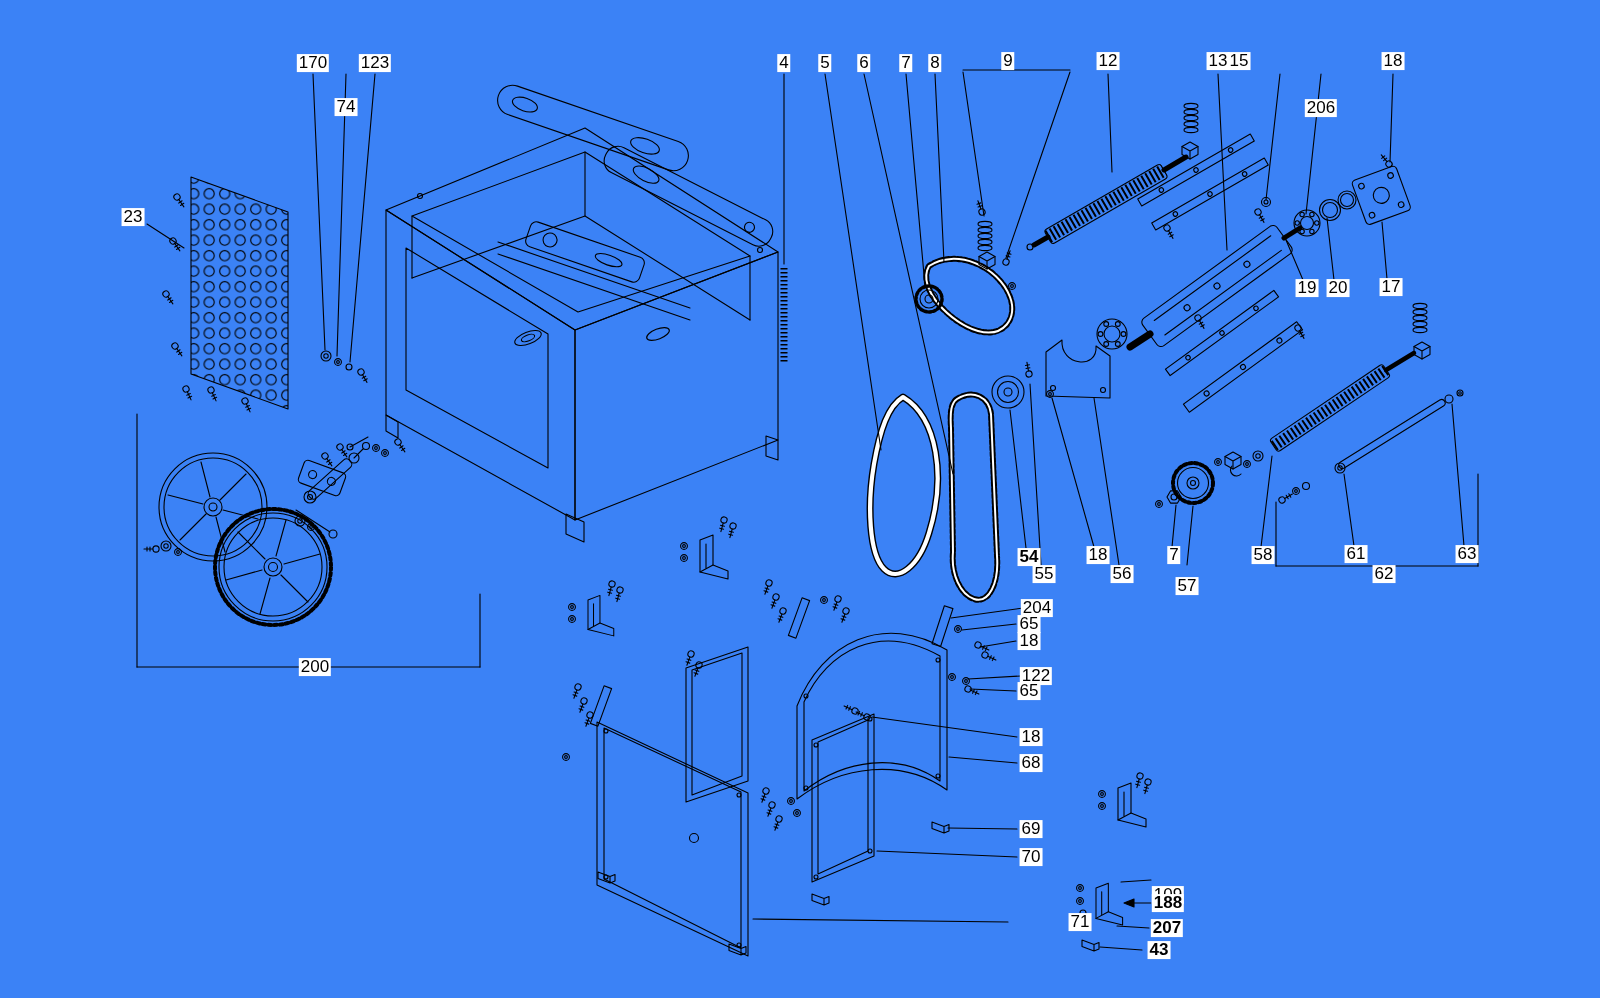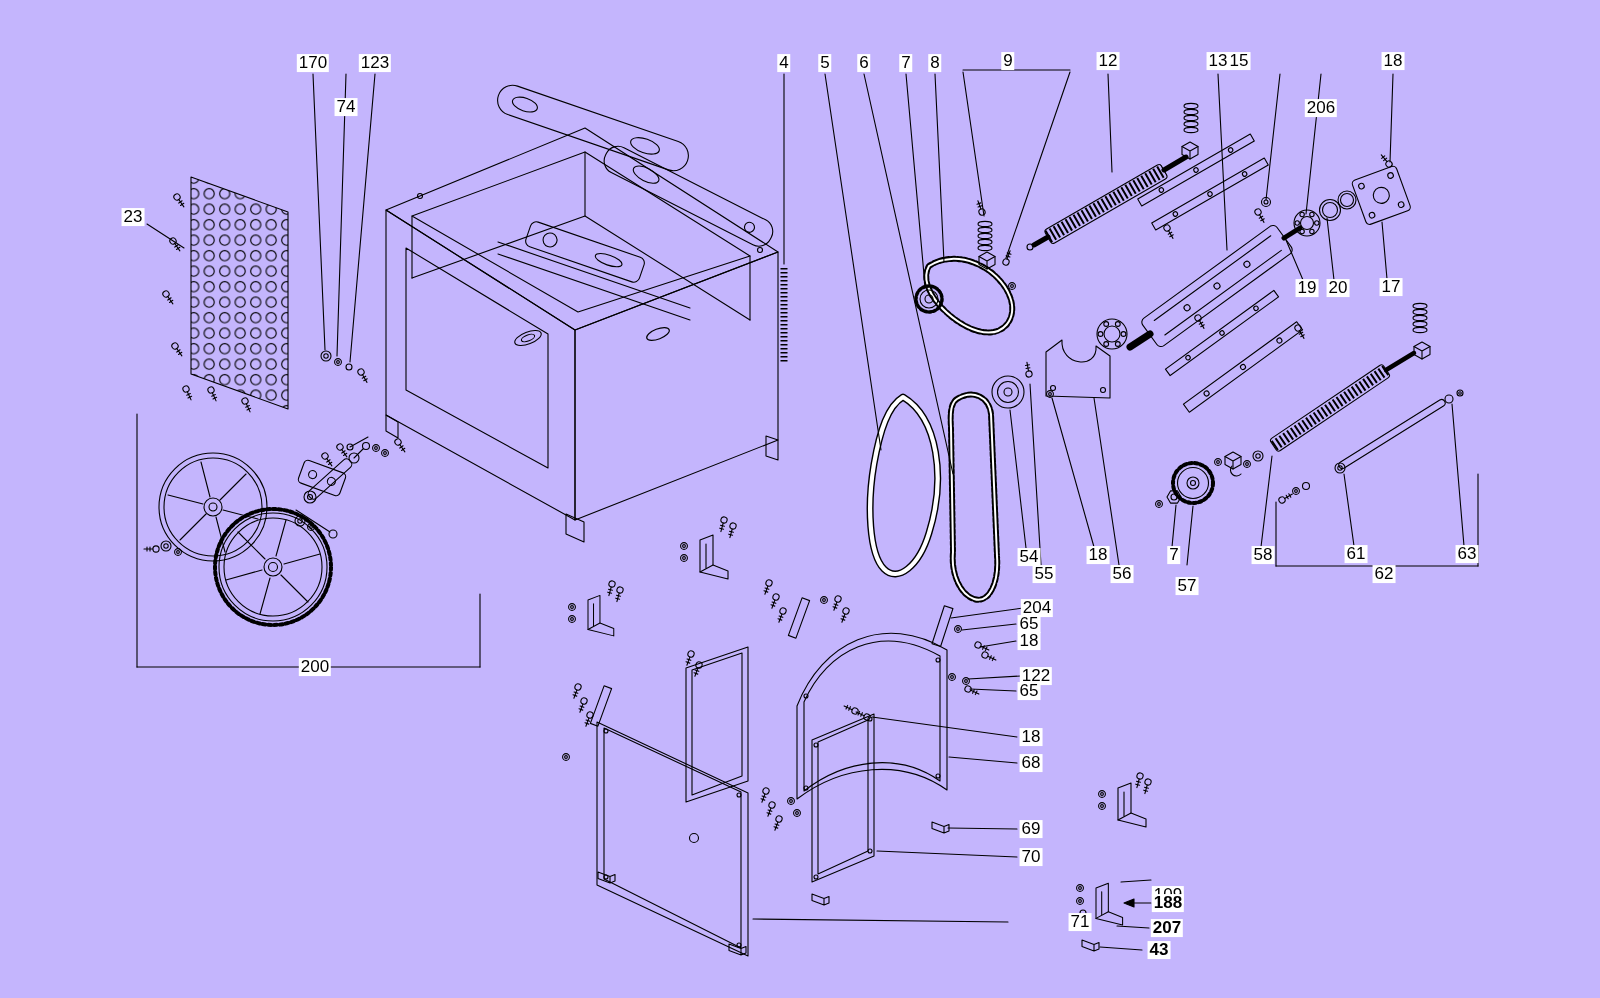--- a/index.html
+++ b/index.html
@@ -1,16 +1,16 @@
 <!DOCTYPE html>
 <html><head>
 <meta charset="utf-8">
 <style>
   html,body{margin:0;padding:0;background:#ffffff;}
-  .stage{position:relative;width:1600px;height:998px;background:#c4b5fd;overflow:hidden;
+  .stage{position:relative;width:1600px;height:998px;background:#3b82f6;overflow:hidden;
          font-family:"Liberation Sans", sans-serif;}
   .stage svg{position:absolute;left:0;top:0;}
   
   #diagram line,#diagram path,#diagram polygon,#diagram polyline,
   #diagram rect,#diagram circle,#diagram ellipse{
     stroke:#000;fill:none;stroke-width:1.1;stroke-linecap:round;stroke-linejoin:round;
   }
   .callout{position:absolute;transform:translate(-50%,-50%);font-size:17px;line-height:1.05;
            color:#000;background:#ffffff;padding:0 2px;white-space:nowrap;}
 </style>
@@ -519,21 +519,21 @@
 <div class="callout" style="left: 1008px; top: 61px; font-weight: normal;">9</div>
 <div class="callout" style="left: 1108px; top: 61px; font-weight: normal;">12</div>
 <div class="callout" style="left: 1218px; top: 61px; font-weight: normal;">13</div>
 <div class="callout" style="left: 1239px; top: 61px; font-weight: normal;">15</div>
 <div class="callout" style="left: 1321px; top: 61px; font-weight: normal; margin-top: 47px;">206</div>
 <div class="callout" style="left: 1393px; top: 61px; font-weight: normal;">18</div>
 <div class="callout" style="left: 133px; top: 217px; font-weight: normal;">23</div>
 <div class="callout" style="left: 1307px; top: 288px; font-weight: normal;">19</div>
 <div class="callout" style="left: 1338px; top: 288px; font-weight: normal;">20</div>
 <div class="callout" style="left: 1391px; top: 287px; font-weight: normal;">17</div>
-<div class="callout" style="left: 1029px; top: 557px; font-weight: normal;">54</div>
+<div class="callout" style="left: 1029px; top: 557px; font-weight: bold;">54</div>
 <div class="callout" style="left: 1044px; top: 574px; font-weight: normal;">55</div>
 <div class="callout" style="left: 1098px; top: 555px; font-weight: normal;">18</div>
 <div class="callout" style="left: 1122px; top: 574px; font-weight: normal;">56</div>
 <div class="callout" style="left: 1174px; top: 555px; font-weight: normal;">7</div>
 <div class="callout" style="left: 1187px; top: 574px; font-weight: normal; margin-top: 12px;">57</div>
 <div class="callout" style="left: 1263px; top: 555px; font-weight: normal;">58</div>
 <div class="callout" style="left: 1356px; top: 554px; font-weight: normal;">61</div>
 <div class="callout" style="left: 1467px; top: 554px; font-weight: normal;">63</div>
 <div class="callout" style="left: 1384px; top: 574px; font-weight: normal;">62</div>
 <div class="callout" style="left: 1037px; top: 608px; font-weight: normal;">204</div>

